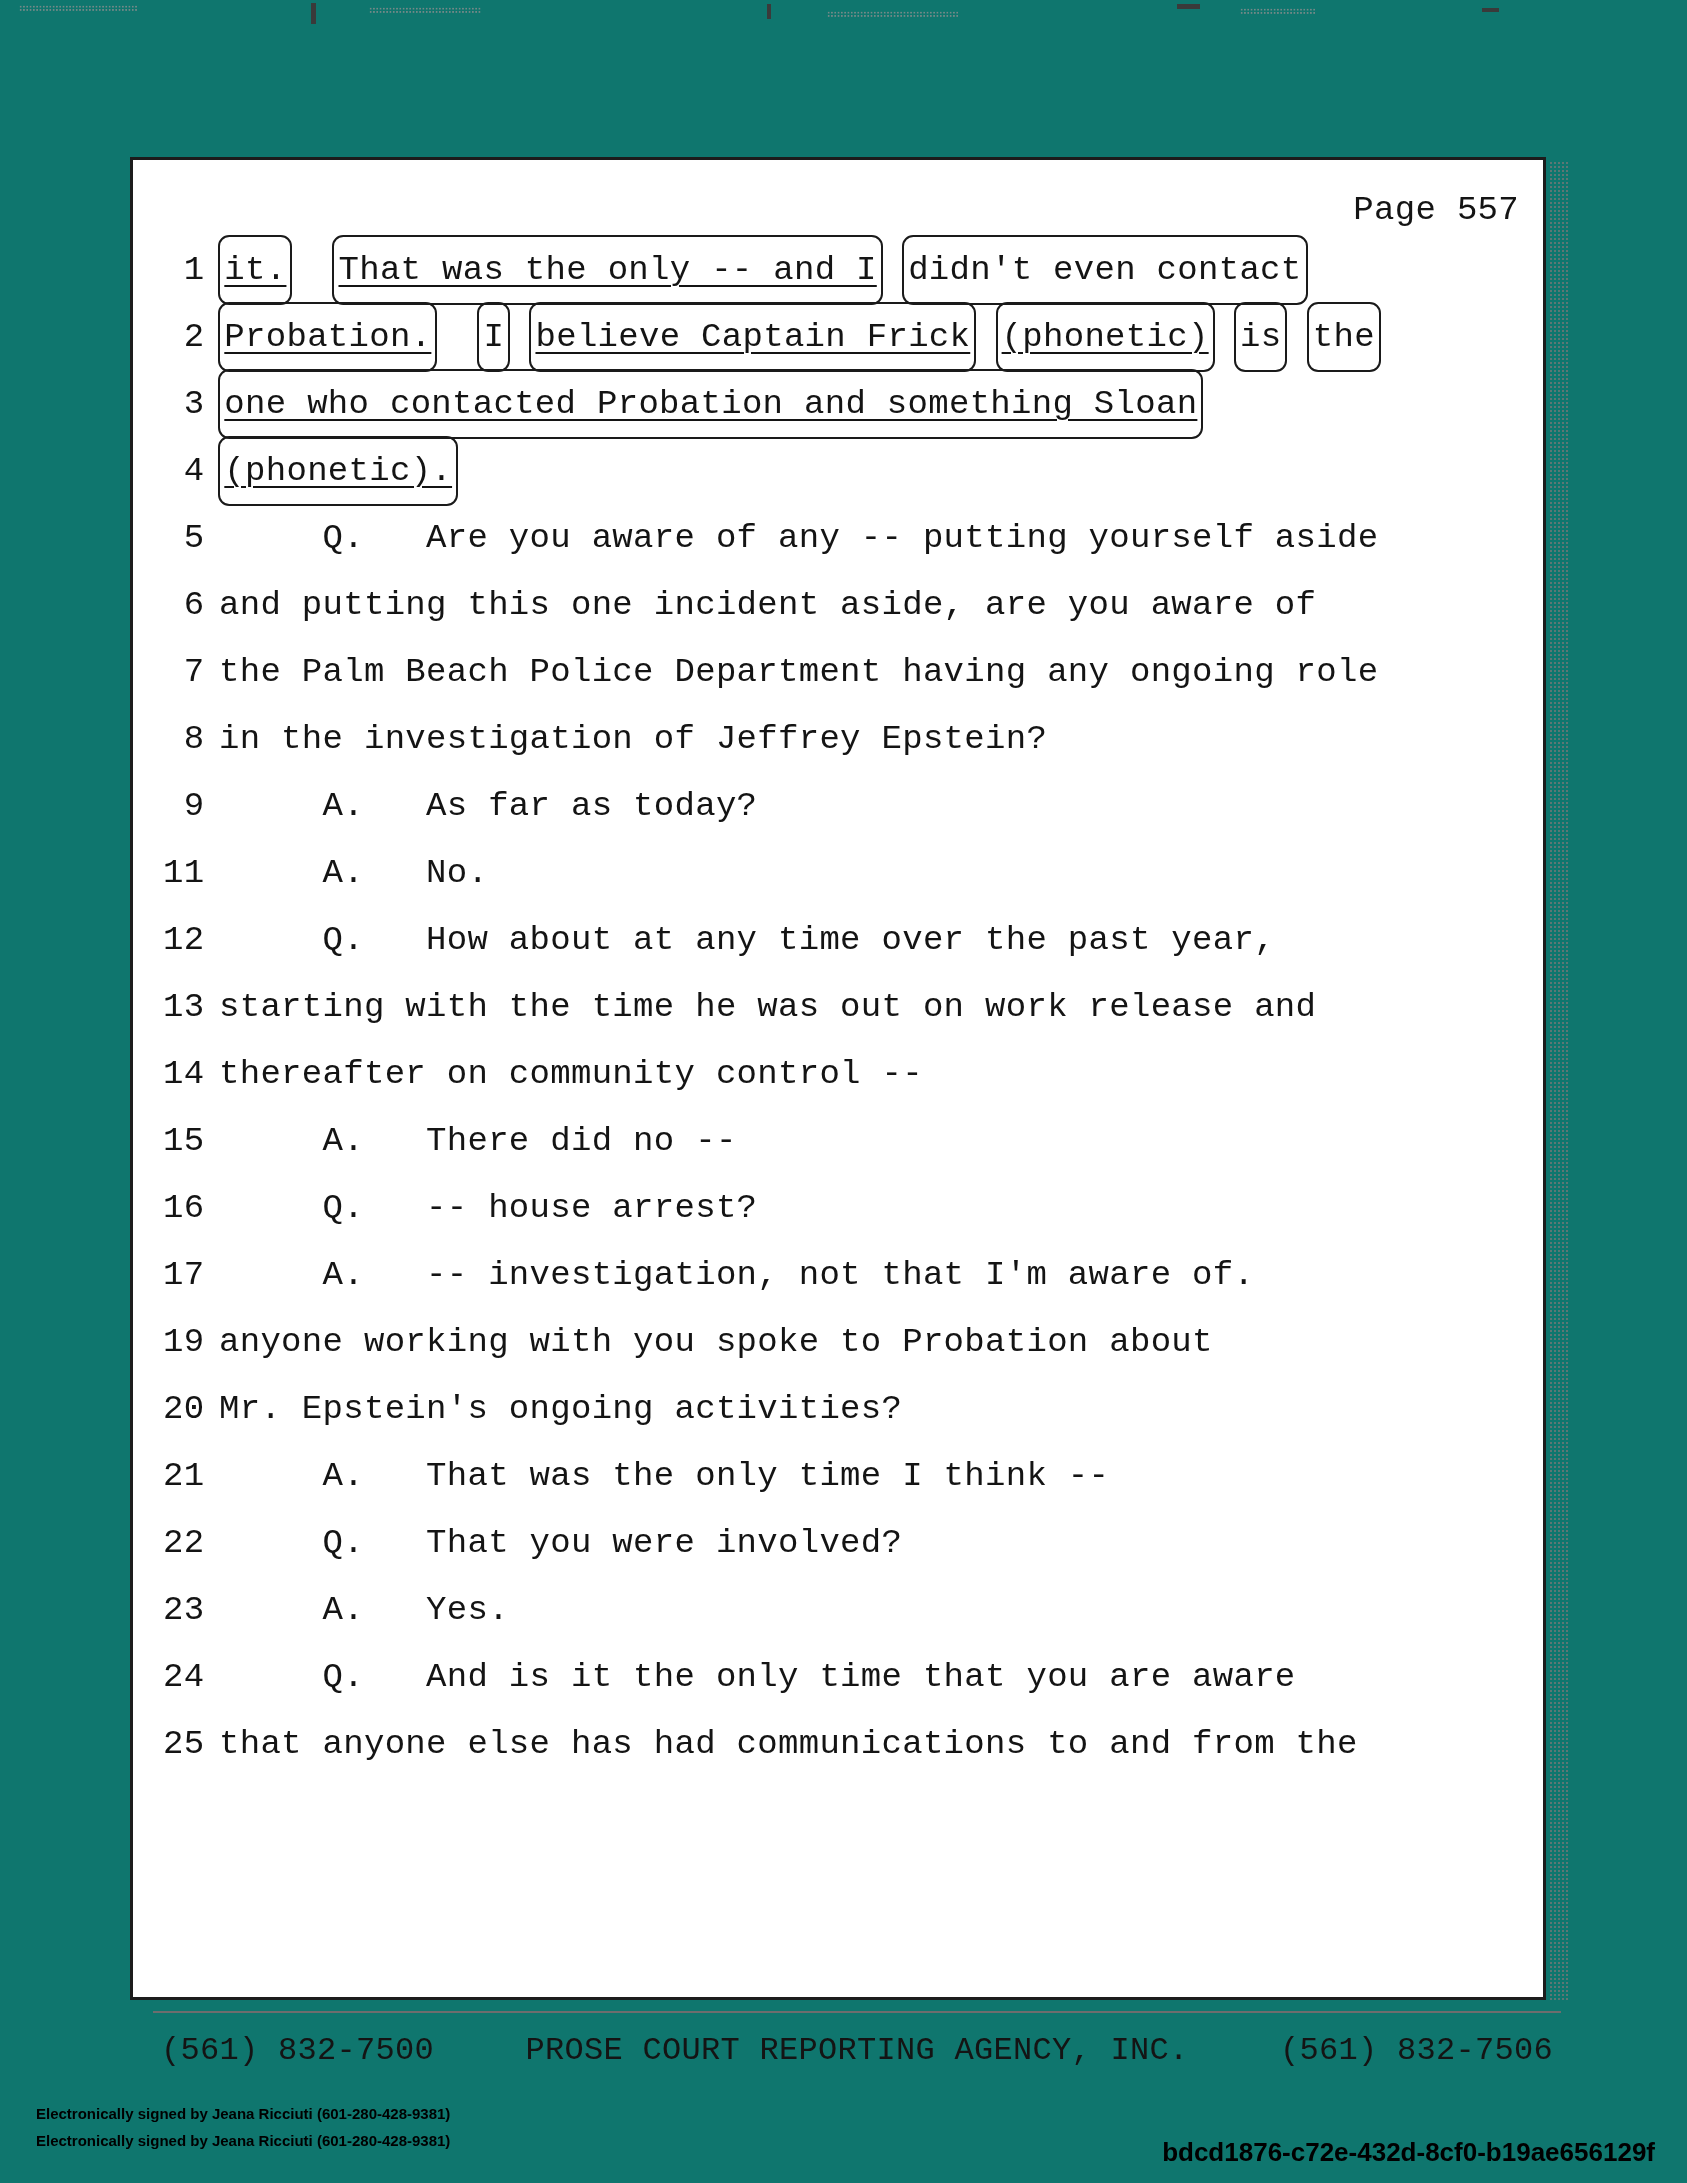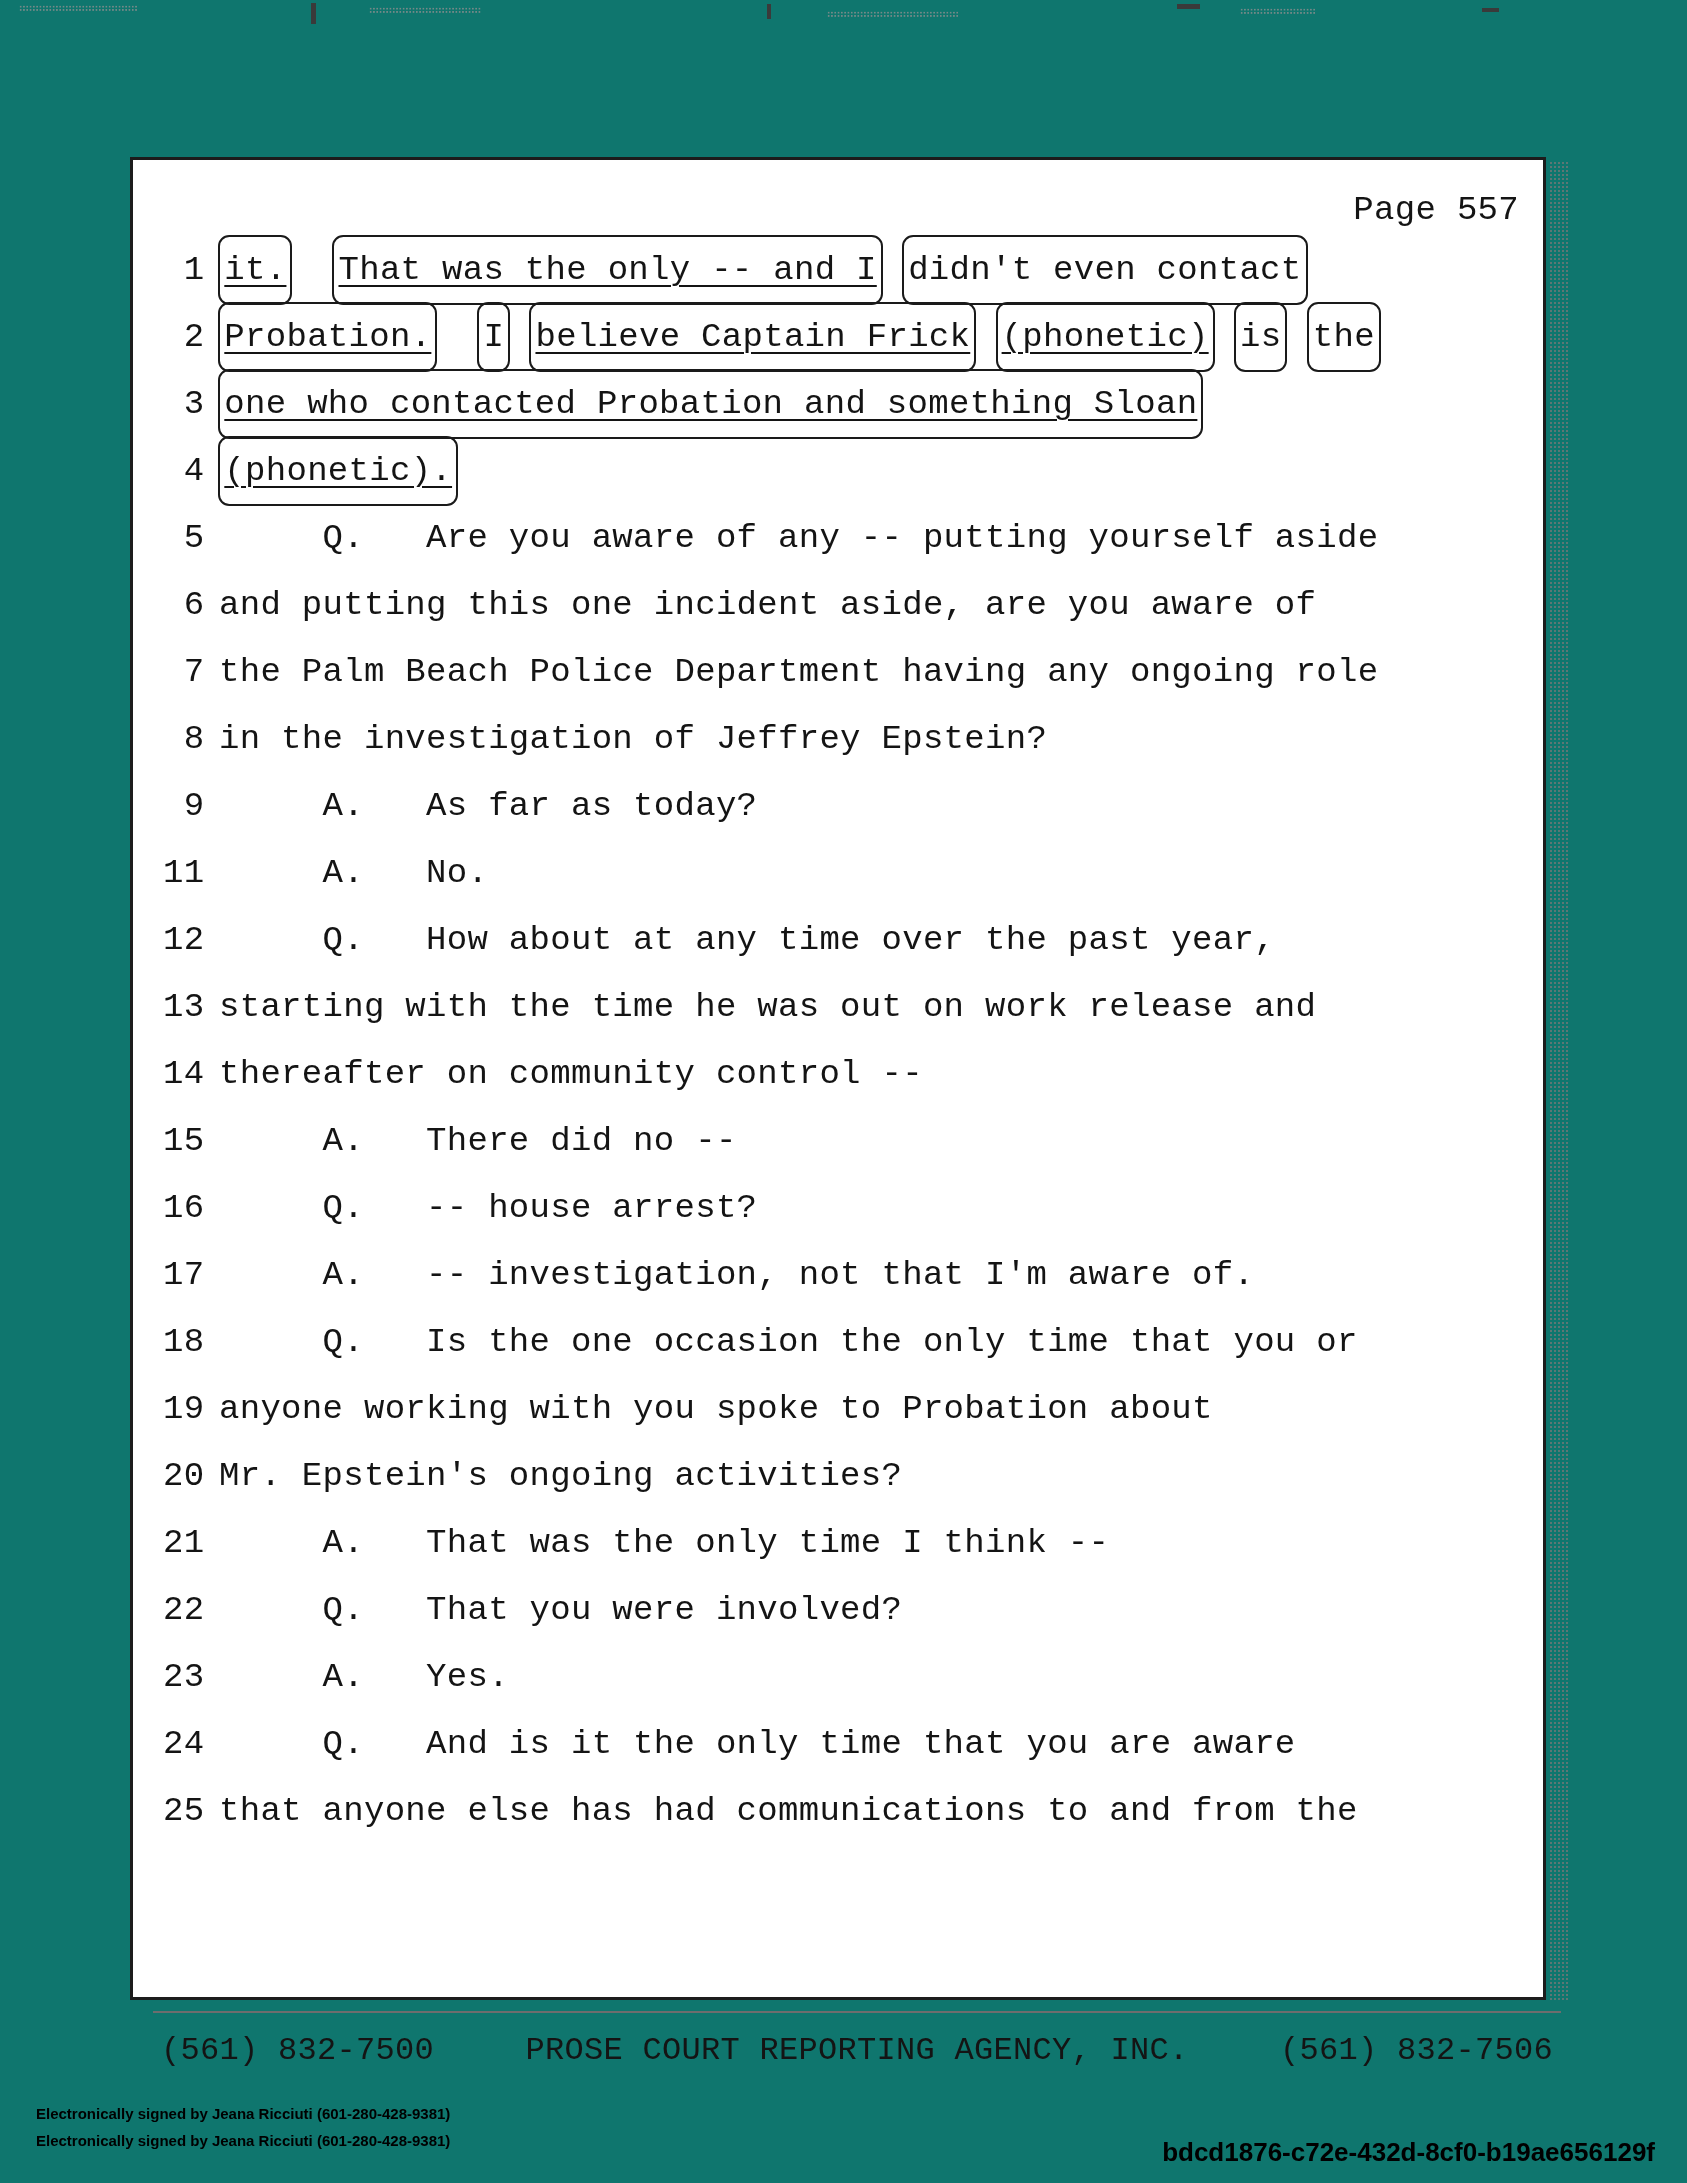--- a/index.html
+++ b/index.html
@@ -81,21 +81,20 @@
       <div class="row"><div class="num">7</div><div class="text"><span class="seg">the Palm Beach Police Department having any ongoing role</span></div></div>
       <div class="row"><div class="num">8</div><div class="text"><span class="seg">in the investigation of Jeffrey Epstein?</span></div></div>
       <div class="row"><div class="num">9</div><div class="text"><span class="seg">     A.   As far as today?</span></div></div>
       <div class="row"><div class="num">11</div><div class="text"><span class="seg">     A.   No.</span></div></div>
       <div class="row"><div class="num">12</div><div class="text"><span class="seg">     Q.   How about at any time over the past year,</span></div></div>
       <div class="row"><div class="num">13</div><div class="text"><span class="seg">starting with the time he was out on work release and</span></div></div>
       <div class="row"><div class="num">14</div><div class="text"><span class="seg">thereafter on community control --</span></div></div>
       <div class="row"><div class="num">15</div><div class="text"><span class="seg">     A.   There did no --</span></div></div>
       <div class="row"><div class="num">16</div><div class="text"><span class="seg">     Q.   -- house arrest?</span></div></div>
       <div class="row"><div class="num">17</div><div class="text"><span class="seg">     A.   -- investigation, not that I'm aware of.</span></div></div>
-      <div class="row"><div class="num">18</div><div class="text"><span class="seg">     Q.   Is the one occasion the only time that you or</span></div></div>
       <div class="row"><div class="num">19</div><div class="text"><span class="seg">anyone working with you spoke to Probation about</span></div></div>
       <div class="row"><div class="num">20</div><div class="text"><span class="seg">Mr. Epstein's ongoing activities?</span></div></div>
       <div class="row"><div class="num">21</div><div class="text"><span class="seg">     A.   That was the only time I think --</span></div></div>
       <div class="row"><div class="num">22</div><div class="text"><span class="seg">     Q.   That you were involved?</span></div></div>
       <div class="row"><div class="num">23</div><div class="text"><span class="seg">     A.   Yes.</span></div></div>
       <div class="row"><div class="num">24</div><div class="text"><span class="seg">     Q.   And is it the only time that you are aware</span></div></div>
       <div class="row"><div class="num">25</div><div class="text"><span class="seg">that anyone else has had communications to and from the</span></div></div>
     </div>
 
   <div class="footer">

